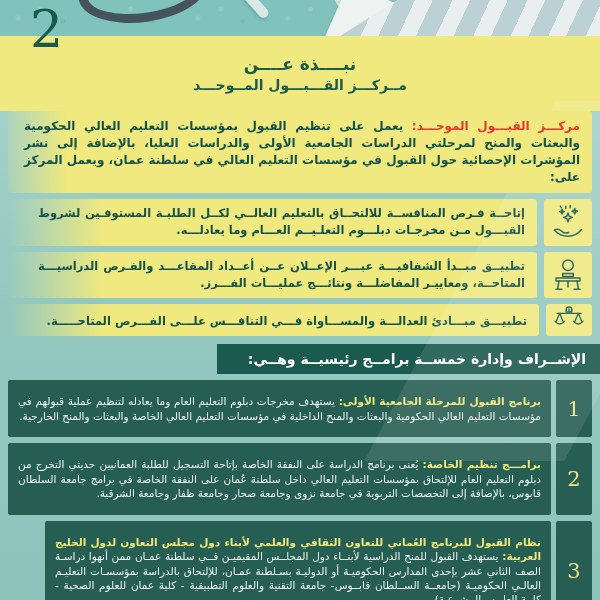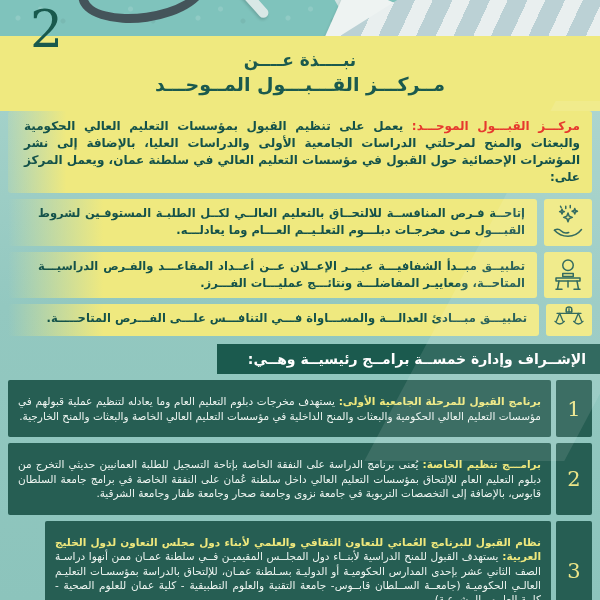--- a/index.html
+++ b/index.html
@@ -25,21 +25,21 @@
      background:#eef3f2; transform:rotate(24deg); box-shadow:0 1px 3px rgba(0,0,0,.12); }
   .striped-cloth { position:absolute; right:0; top:0; width:260px; height:36px;
      background:repeating-linear-gradient(115deg,#e9efef 0 16px,#bbd1d5 16px 34px);
      clip-path:polygon(22% 0,100% 0,100% 100%,0 100%); }
 
   
   .title-band { position:relative; height:75px; background:#efe97f;
      display:flex; flex-direction:column; align-items:center; justify-content:center; }
   .title-line { color:#1b5a4e; font-weight:700; text-align:center; line-height:1.35; }
   .title-line.l1 { font-size:17px; }
-  .title-line.l2 { font-size:19px;text-align:right; }
+  .title-line.l2 { font-size:14px;text-align:right; }
   .num-badge { position:absolute; right:auto; left:30px; top:3px; z-index:5;
      font-family:"DejaVu Serif", serif; font-size:52px; line-height:1; color:#19594d; }
 
   
   .body-area { position:relative; height:489px;
      background:linear-gradient(180deg,#a3d1c9 0%,#93c8c0 40%,#8cc4bc 100%); padding:0 8px; }
   .body-area .sheen { position:absolute; right:-60px; top:-10px; width:200px; height:360px;
      background:rgba(255,255,255,.10); transform:skewX(-28deg); pointer-events:none; }
 
   .intro-box { position:relative; margin-top:0; min-height:62px; padding:7px 12px 7px 16px;
@@ -48,21 +48,21 @@
      text-align:justify; text-align-last:right; }
   .intro-lead { color:#e6392e; font-weight:700; }
 
   .bullet-row { display:flex; gap:7px; margin-top:6px; align-items:stretch; }
   .bullet-icon-box { flex:0 0 48px; background:#efe97f; border-radius:3px;
      display:flex; align-items:center; justify-content:center; }
   .bullet-row.r3 .bullet-icon-box { flex-basis:46px; }
   .bullet-text { flex:1; background:linear-gradient(to left,#efe97f 82%,rgba(239,233,127,0));
      border-radius:3px; padding:6px 12px 6px 30px; color:#14524a; font-size:11.5px;
      font-weight:700; line-height:1.5; text-align:justify; text-align-last:right;
-     display:flex; flex-direction:column; justify-content:flex-start; }
+     display:flex; flex-direction:column; justify-content:flex-end; }
   .bullet-row.r1 { min-height:46px; } .bullet-row.r2 { min-height:46px; } .bullet-row.r3 { min-height:28px; }
   .bullet-icon-box svg { stroke:#1d5b4f; fill:none; stroke-width:2; stroke-linecap:round; stroke-linejoin:round; }
 
   .section-header { margin:8px -8px 0 auto; margin-left:-8px; width:383px; height:30px;
      background:#1b5a4e; color:#ffffff; font-size:14px; font-weight:700;
      display:flex; align-items:center; padding-right:14px;padding-left:18px; }
 
   .program-item { display:flex; gap:5px; margin-top:6px; align-items:stretch; }
   .program-number { flex:0 0 36px; background:#265e53; border-radius:2px;
      display:flex; align-items:center; justify-content:center;

